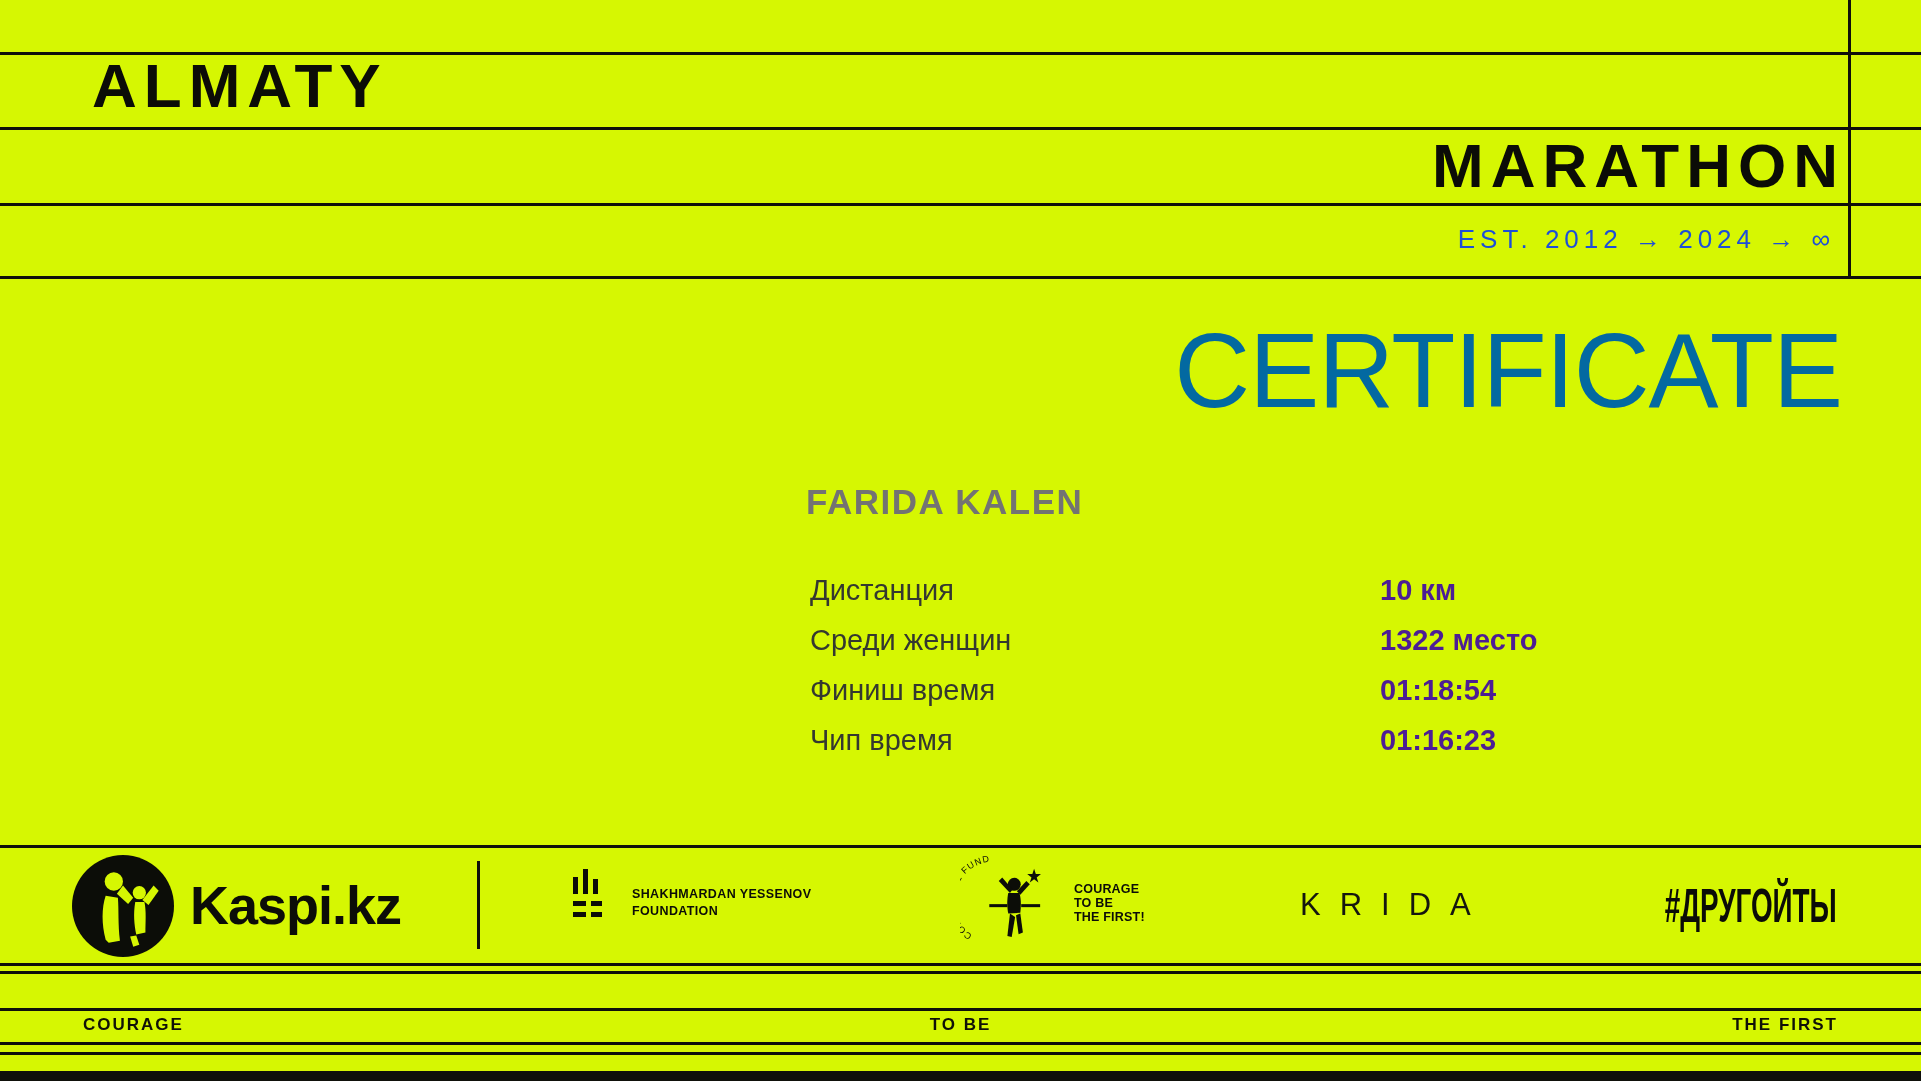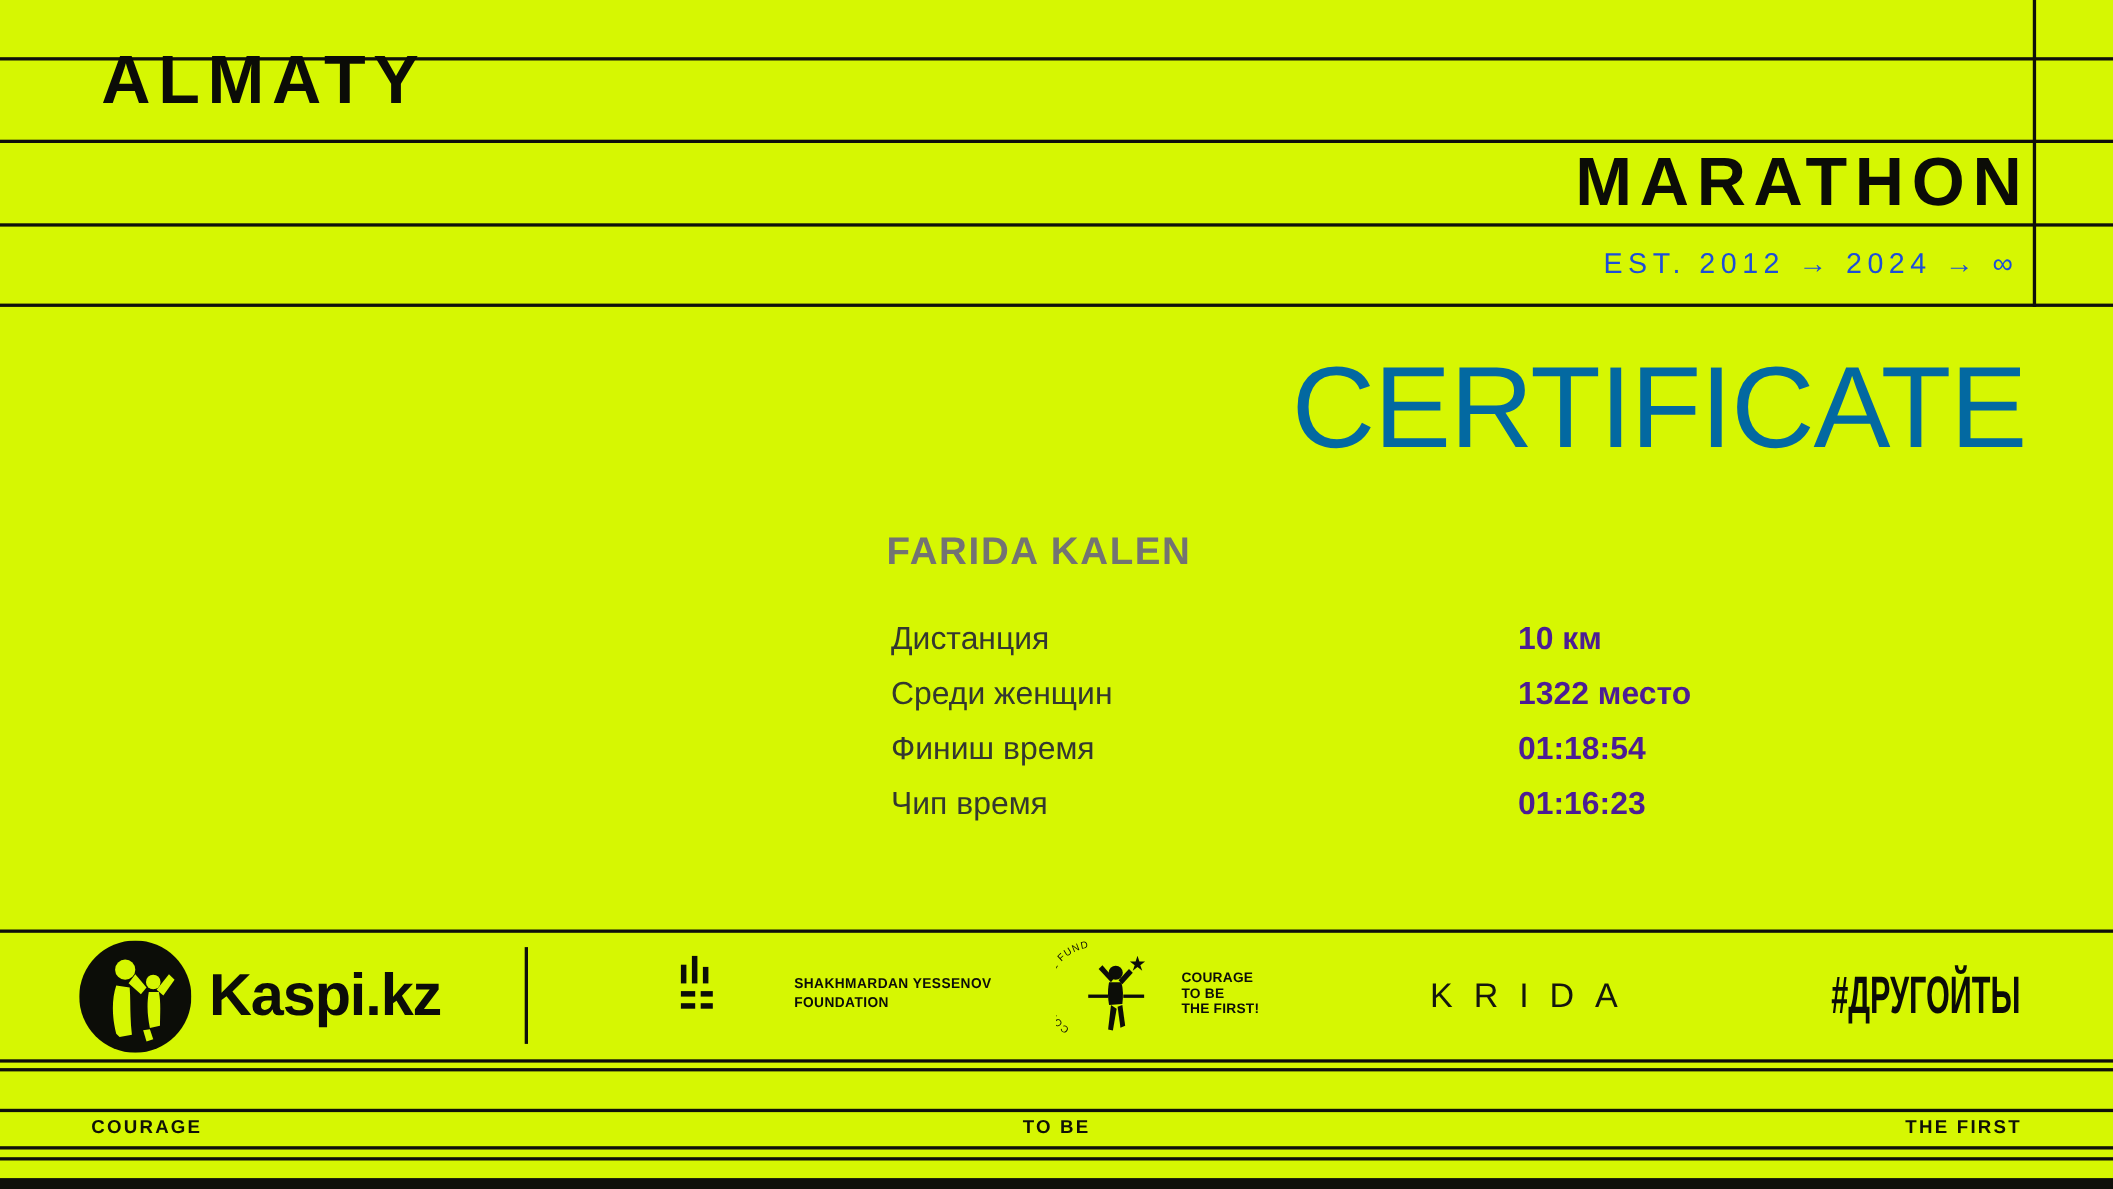--- a/index.html
+++ b/index.html
@@ -23,33 +23,33 @@
     position:absolute;top:316px;right:79px;
     font-size:105px;font-weight:400;letter-spacing:-1px;line-height:1.05;
     color:#0369a1;white-space:nowrap;
   }
   .participant{
     position:absolute;top:482px;left:806px;
     font-size:35px;font-weight:800;letter-spacing:1.5px;line-height:40px;
     color:#737373;white-space:nowrap;
   }
   .stats{position:absolute;top:565px;left:810px;width:860px;}
-  .stat-row{display:flex;height:50px;align-items:flex-start;}
+  .stat-row{display:flex;height:50px;align-items:center;}
   .stat-label{width:570px;font-size:29px;color:#343830;white-space:nowrap;}
   .stat-value{font-size:29px;color:#4c1d95;white-space:nowrap;font-weight:bold;}
 
   .sponsor-band{position:absolute;top:847px;left:0;width:100%;height:116px;}
   .kaspi-logo{position:absolute;left:72px;top:8px;width:102px;height:102px;}
   .kaspi-word{
     position:absolute;left:190px;top:0;height:116px;display:flex;align-items:center;
     font-size:54px;font-weight:800;letter-spacing:-1px;color:#0c0d08;white-space:nowrap;
   }
   .sponsor-divider{position:absolute;left:477px;top:14px;height:88px;width:2.5px;background:#0f100a;}
 
-  .yessenov{position:absolute;left:618px;top:20px;display:flex;gap:44px;}
+  .yessenov{position:absolute;left:572px;top:20px;display:flex;}
   .yessenov-mark{width:34px;height:56px;}
   .yessenov-text{
     margin-left:26px;padding-top:18px;
     font-size:13px;font-weight:800;letter-spacing:0.4px;line-height:17px;
     color:#0c0d08;white-space:nowrap;transform:scaleX(0.96);transform-origin:left;
   }
   .fund{position:absolute;left:960px;top:2px;display:flex;}
   .fund-mark{width:112px;height:112px;}
   .fund-text{
     margin-left:2px;padding-top:33px;
@@ -86,21 +86,21 @@
   <div class="hline" style="top:203px"></div>
   <div class="hline" style="top:276px"></div>
   <div class="hline" style="top:845px"></div>
   <div class="hline" style="top:963px"></div>
   <div class="hline" style="top:971px"></div>
   <div class="hline" style="top:1008px"></div>
   <div class="hline" style="top:1042px"></div>
   <div class="hline" style="top:1052px"></div>
   <div class="vline" style="top:0;height:279px;left:1848px"></div>
 
-  <div class="band" style="top:40px;height:66px;left:92px">
+  <div class="band" style="top:52px;height:66px;left:92px">
     <span class="brand">ALMATY</span>
   </div>
   <div class="band" style="top:127px;height:76px;right:76px">
     <span class="brand">MARATHON</span>
   </div>
   <div class="band" style="top:203px;height:73px;right:86px">
     <span class="est">EST. 2012 → 2024 → ∞</span>
   </div>
 
   <div class="cert-title">CERTIFICATE</div>

